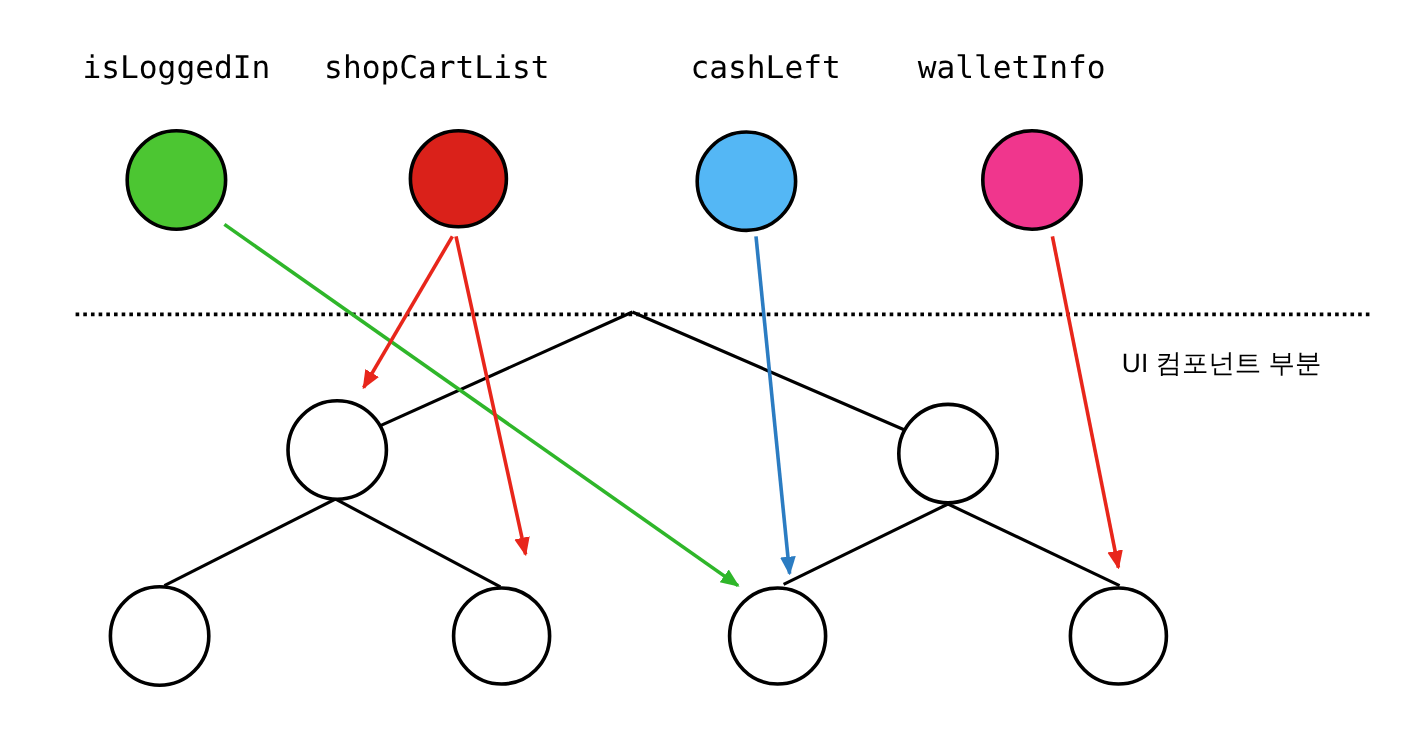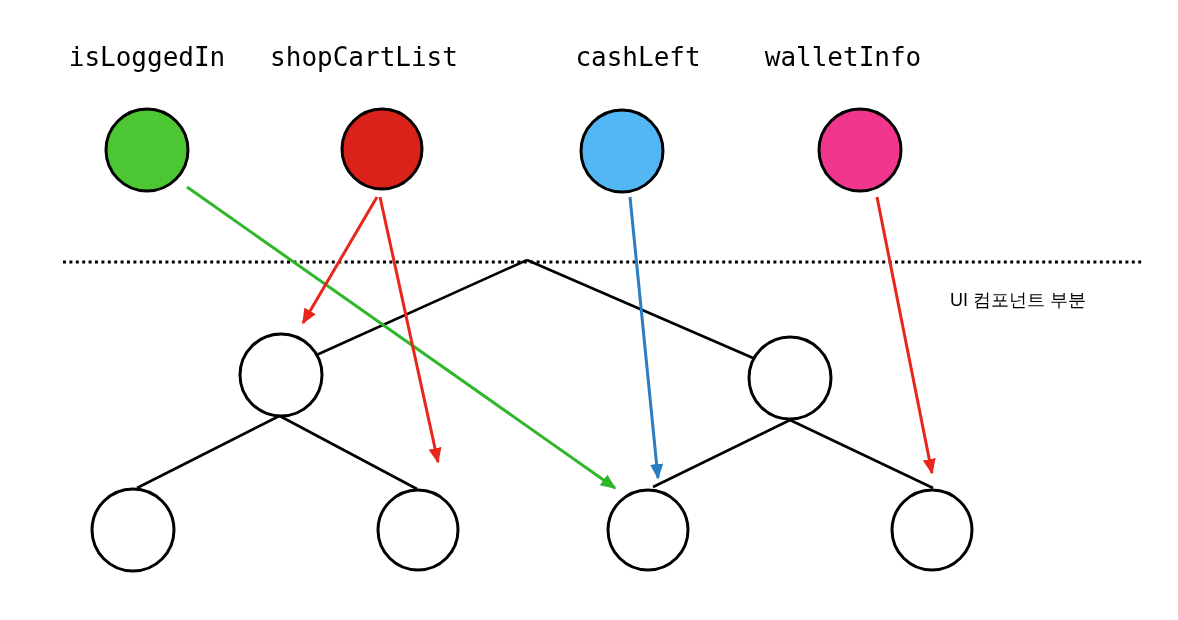--- a/index.html
+++ b/index.html
@@ -18,21 +18,21 @@
     font-size:26px;
     line-height:1;
     color:#000000;
     white-space:nowrap;
     text-align:right;
   }
   .section-label{
     position:absolute;
     transform:translateX(-50%);
     font-family:"Liberation Sans","DejaVu Sans",sans-serif;
-    font-size:18px;
+    font-size:22px;
     line-height:1.2;
     color:#000000;
     white-space:nowrap;
   }
 </style>
 </head>
 <body>
 
 <div class="stage">
   <svg id="diagram-svg" width="1178" height="620" viewBox="0 0 1178 620">

